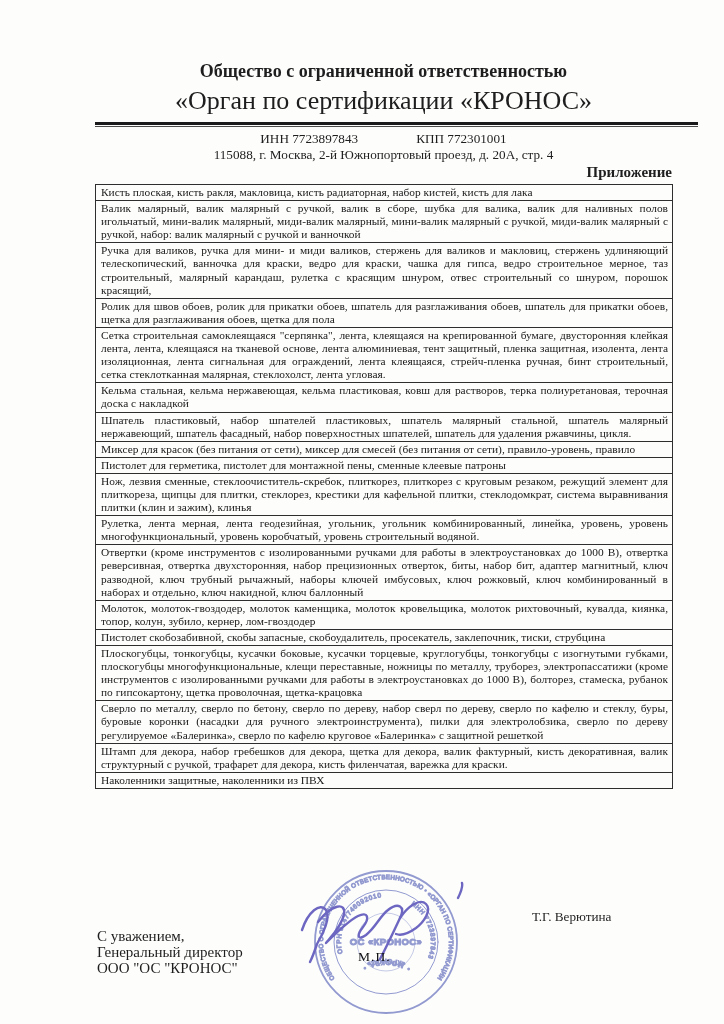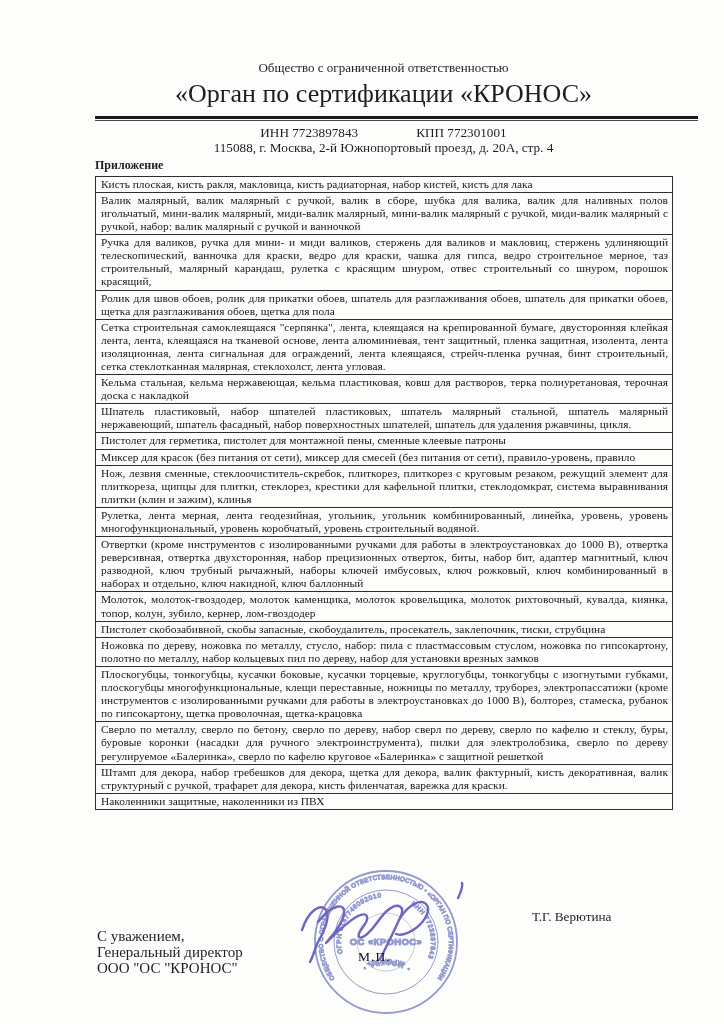--- a/index.html
+++ b/index.html
@@ -7,26 +7,26 @@
     position:relative;
     width:724px;height:1024px;
     background:#fdfdfc;
     font-family:"Liberation Serif","DejaVu Serif",serif;
     color:#1e1e1e;
     overflow:hidden;
     box-sizing:border-box;
     padding:60px 52px 0 95px;
   }
   .hdr{text-align:center;}
-  .org-type{font-size:13px;font-weight:400;margin:0;line-height:1.25;}
+  .org-type{font-size:18px;font-weight:700;margin:0;line-height:1.25;}
   .org-name{font-size:26px;font-weight:400;margin:2px 0 0 0;line-height:1.25;text-align:center;}
   .rule{height:1px;border-top:3px solid #1a1a1a;border-bottom:1px solid #4a4a4a;margin:5px -26px 4px 0;}
   .meta{font-size:13.2px;line-height:15.5px;text-align:center;}
   .inn-kpp{display:flex;justify-content:center;gap:58px;}
-  .doc-title{font-size:12px;font-weight:700;text-align:left;margin:2px 0 3px 0;}
+  .doc-title{font-size:15px;font-weight:700;text-align:right;margin:2px 0 3px 0;}
   table.products{border-collapse:collapse;width:578px;table-layout:fixed;border-radius:11px;}
   table.products td{
     border:1px solid #2e2e2e;
     font-size:11.4px;line-height:13.1px;
     padding:1px 4px 1px 5px;
     text-align:justify;
     color:#202020;
     vertical-align:top;
   }
   .closing{position:absolute;left:97px;top:928px;font-size:15px;line-height:16px;}
@@ -74,42 +74,39 @@
         <tr>
           <td>Сетка строительная самоклеящаяся "серпянка", лента, клеящаяся на крепированной бумаге, двусторонняя клейкая лента, лента, клеящаяся на тканевой основе, лента алюминиевая, тент защитный, пленка защитная, изолента, лента изоляционная, лента сигнальная для ограждений, лента клеящаяся, стрейч-пленка ручная, бинт строительный, сетка стеклотканная малярная, стеклохолст, лента угловая.</td>
         </tr>
         <tr>
           <td>Кельма стальная, кельма нержавеющая, кельма пластиковая, ковш для растворов, терка полиуретановая, терочная доска с накладкой</td>
         </tr>
         <tr>
           <td>Шпатель пластиковый, набор шпателей пластиковых, шпатель малярный стальной, шпатель малярный нержавеющий, шпатель фасадный, набор поверхностных шпателей, шпатель для удаления ржавчины, цикля.</td>
         </tr>
         <tr>
-          <td>Пистолет для герметика, пистолет для монтажной пены, сменные клеевые патроны</td>
+          <td>Миксер для красок (без питания от сети), миксер для смесей (без питания от сети), правило-уровень, правило</td>
         </tr>
         <tr>
-          <td>Миксер для красок (без питания от сети), миксер для смесей (без питания от сети), правило-уровень, правило</td>
+          <td>Пистолет для герметика, пистолет для монтажной пены, сменные клеевые патроны</td>
         </tr>
         <tr>
           <td>Нож, лезвия сменные, стеклоочиститель-скребок, плиткорез, плиткорез с круговым резаком, режущий элемент для плиткореза, щипцы для плитки, стеклорез, крестики для кафельной плитки, стеклодомкрат, система выравнивания плитки (клин и зажим), клинья</td>
         </tr>
         <tr>
           <td>Рулетка, лента мерная, лента геодезийная, угольник, угольник комбинированный, линейка, уровень, уровень многофункциональный, уровень коробчатый, уровень строительный водяной.</td>
         </tr>
         <tr>
           <td>Отвертки (кроме инструментов с изолированными ручками для работы в электроустановках до 1000 В), отвертка реверсивная, отвертка двухсторонняя, набор прецизионных отверток, биты, набор бит, адаптер магнитный, ключ разводной, ключ трубный рычажный, наборы ключей имбусовых, ключ рожковый, ключ комбинированный в наборах и отдельно, ключ накидной, ключ баллонный</td>
         </tr>
         <tr>
           <td>Молоток, молоток-гвоздодер, молоток каменщика, молоток кровельщика, молоток рихтовочный, кувалда, киянка, топор, колун, зубило, кернер, лом-гвоздодер</td>
         </tr>
         <tr>
           <td>Пистолет скобозабивной, скобы запасные, скобоудалитель, просекатель, заклепочник, тиски, струбцина</td>
-        </tr>
-        <tr>
-          <td>Ножовка по дереву, ножовка по металлу, стусло, набор: пила с пластмассовым стуслом, ножовка по гипсокартону, полотно по металлу, набор кольцевых пил по дереву, набор для установки врезных замков</td>
         </tr>
         <tr>
           <td>Плоскогубцы, тонкогубцы, кусачки боковые, кусачки торцевые, круглогубцы, тонкогубцы с изогнутыми губками, плоскогубцы многофункциональные, клещи переставные, ножницы по металлу, труборез, электропассатижи (кроме инструментов с изолированными ручками для работы в электроустановках до 1000 В), болторез, стамеска, рубанок по гипсокартону, щетка проволочная, щетка-крацовка</td>
         </tr>
         <tr>
           <td>Сверло по металлу, сверло по бетону, сверло по дереву, набор сверл по дереву, сверло по кафелю и стеклу, буры, буровые коронки (насадки для ручного электроинструмента), пилки для электролобзика, сверло по дереву регулируемое «Балеринка», сверло по кафелю круговое «Балеринка» с защитной решеткой</td>
         </tr>
         <tr>
           <td>Штамп для декора, набор гребешков для декора, щетка для декора, валик фактурный, кисть декоративная, валик структурный с ручкой, трафарет для декора, кисть филенчатая, варежка для краски.</td>
         </tr>

